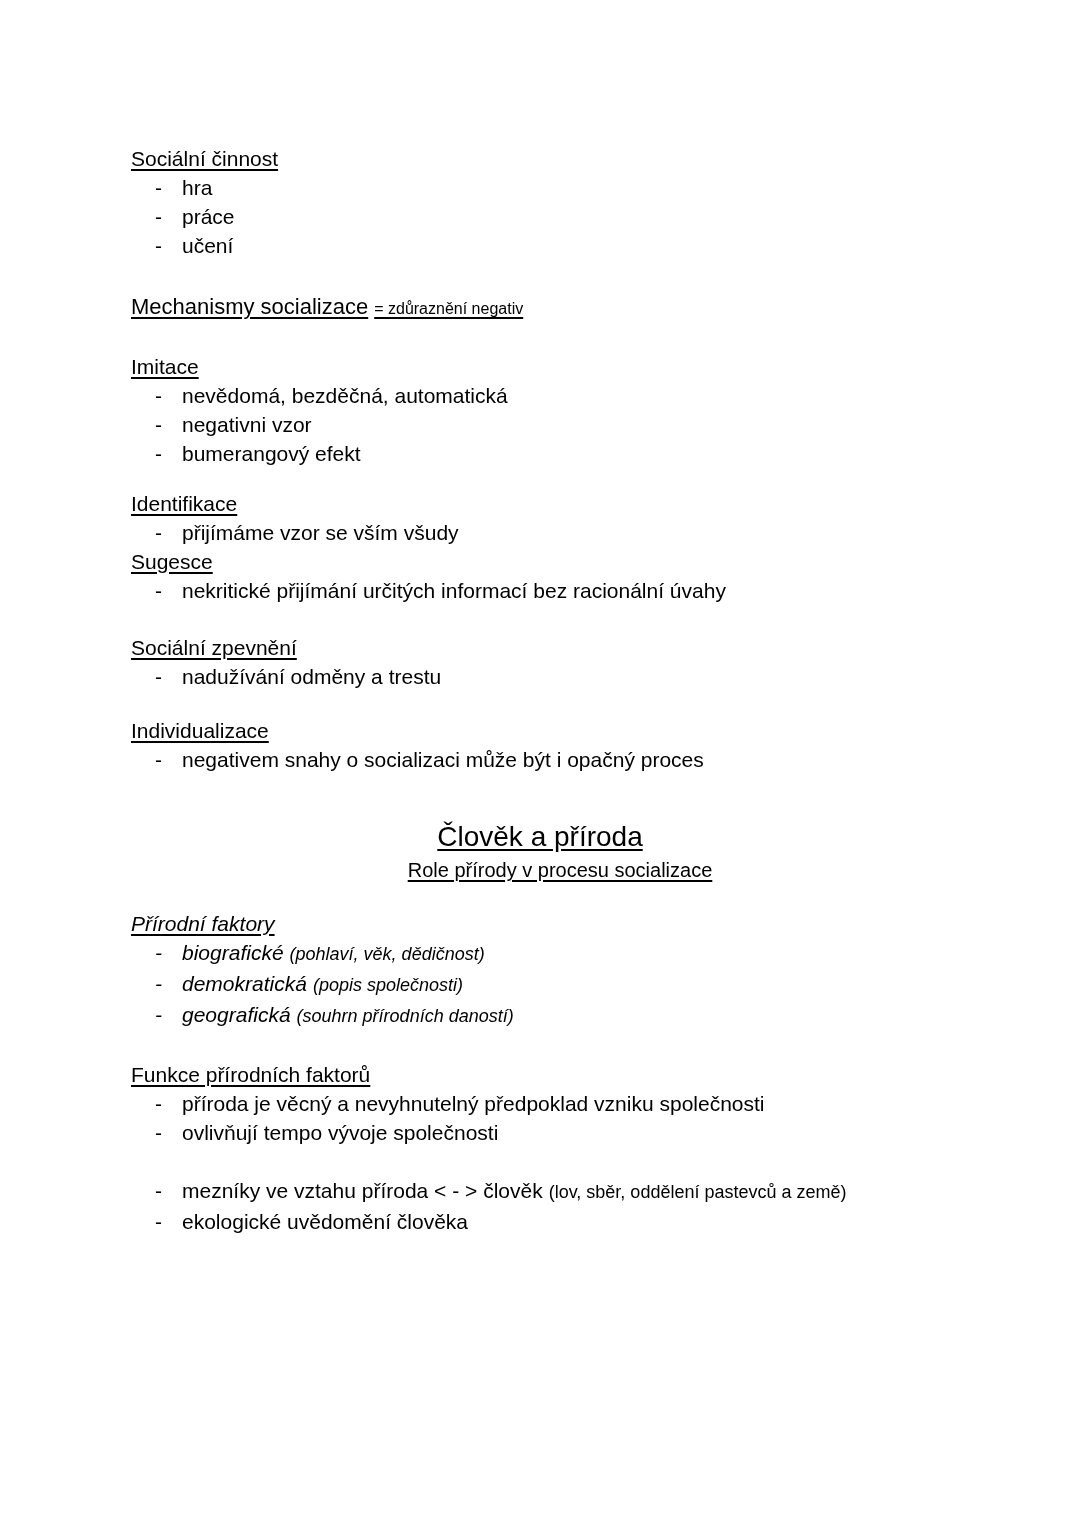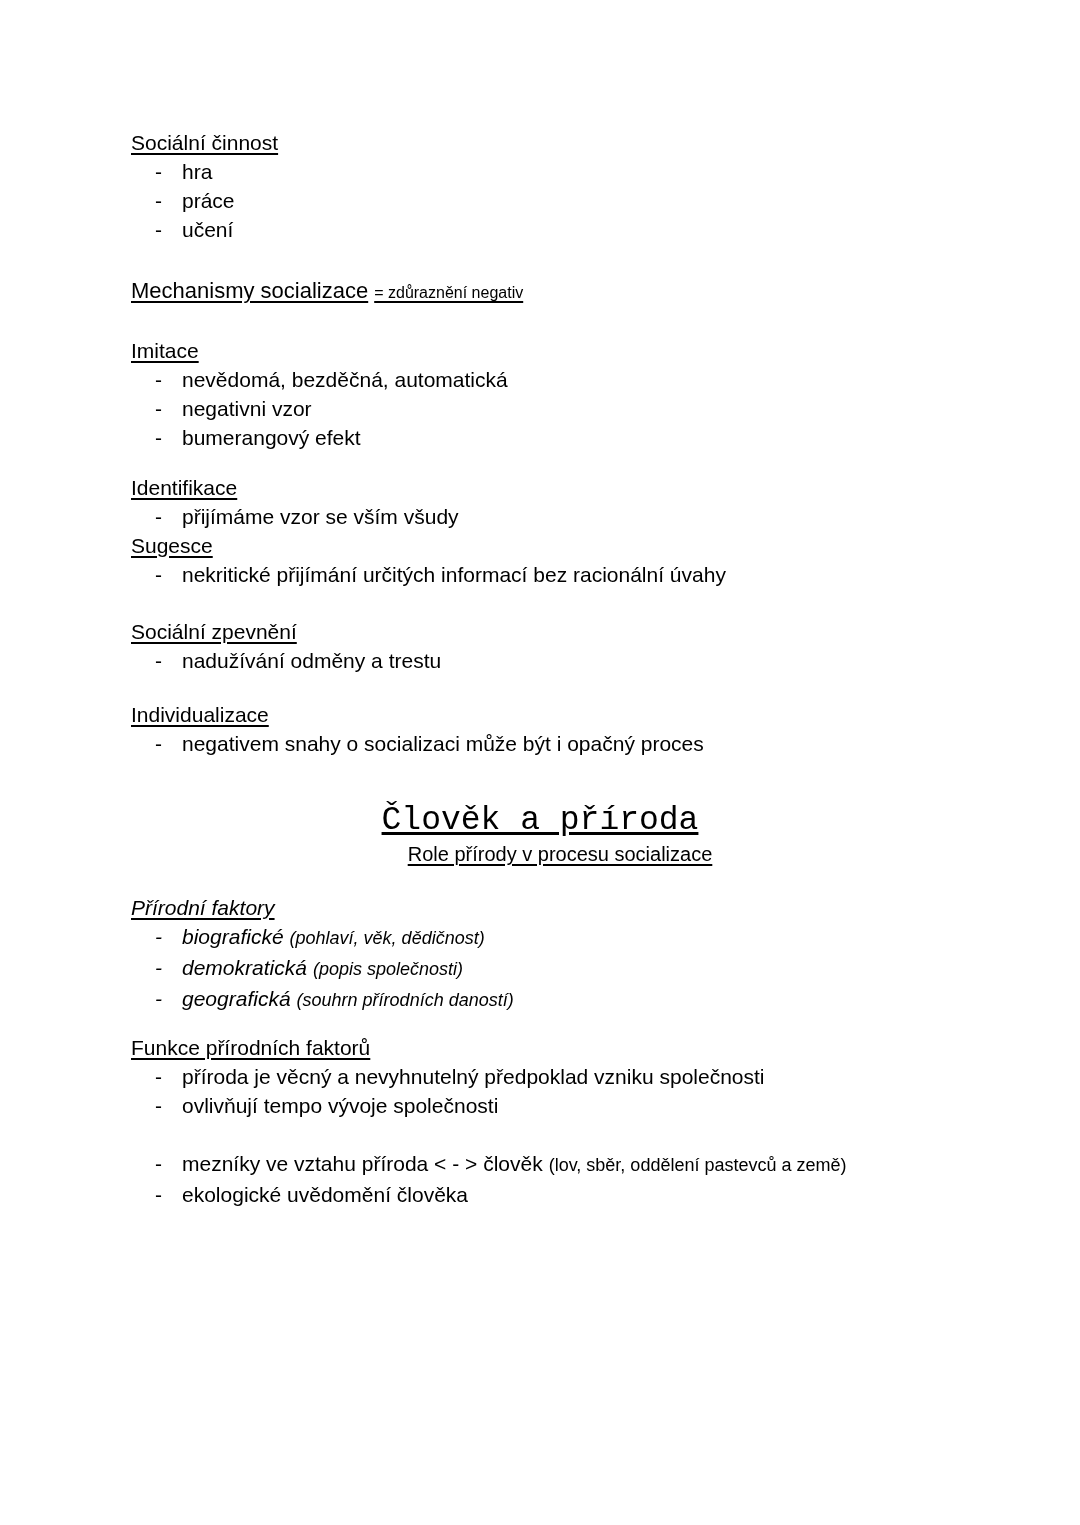--- a/index.html
+++ b/index.html
@@ -8,21 +8,21 @@
     width: 1080px;
     height: 1525px;
     background: #ffffff;
     color: #000000;
     font-family: "Liberation Sans", "DejaVu Sans", sans-serif;
     overflow: hidden;
   }
   .content {
     position: absolute;
     left: 131px;
-    top: 128px;
+    top: 144px;
     width: 889px;
   }
   .heading {
     font-size: 21px;
     line-height: 29px;
     text-decoration: underline;
     text-underline-offset: 3px;
     white-space: nowrap;
   }
   .h-large { font-size: 22px; line-height: 30px; }
@@ -42,36 +42,35 @@
   #sec4 { }
   #sec5 { margin-top: 28px; }
   #sec6 { margin-top: 25px; }
   .title-block {
     margin-top: 46px;
     margin-left: -131px;
     width: 1080px;
     text-align: center;
   }
   .main-title {
-    font-size: 33px;
+    font-size: 28px;
     line-height: 33px;
     text-decoration: underline;
     text-underline-offset: 3px;
-    font-family: Liberation Mono, monospace;
   }
   .subtitle {
     font-size: 20px;
     line-height: 28px;
     margin-top: 3px;
     text-decoration: underline;
     text-underline-offset: 3px;
     padding-left: 40px;
   }
   #sec7 { margin-top: 25px; font-style: italic; }
-  #sec8 { margin-top: 18px; }
+  #sec8 { margin-top: 29px; }
   #sec9 { margin-top: 29px; }
 </style>
 </head>
 <body>
 
 <div class="page">
   <div class="content">
 
     <div class="section" id="sec0">
       <div class="heading">Sociální činnost</div>

